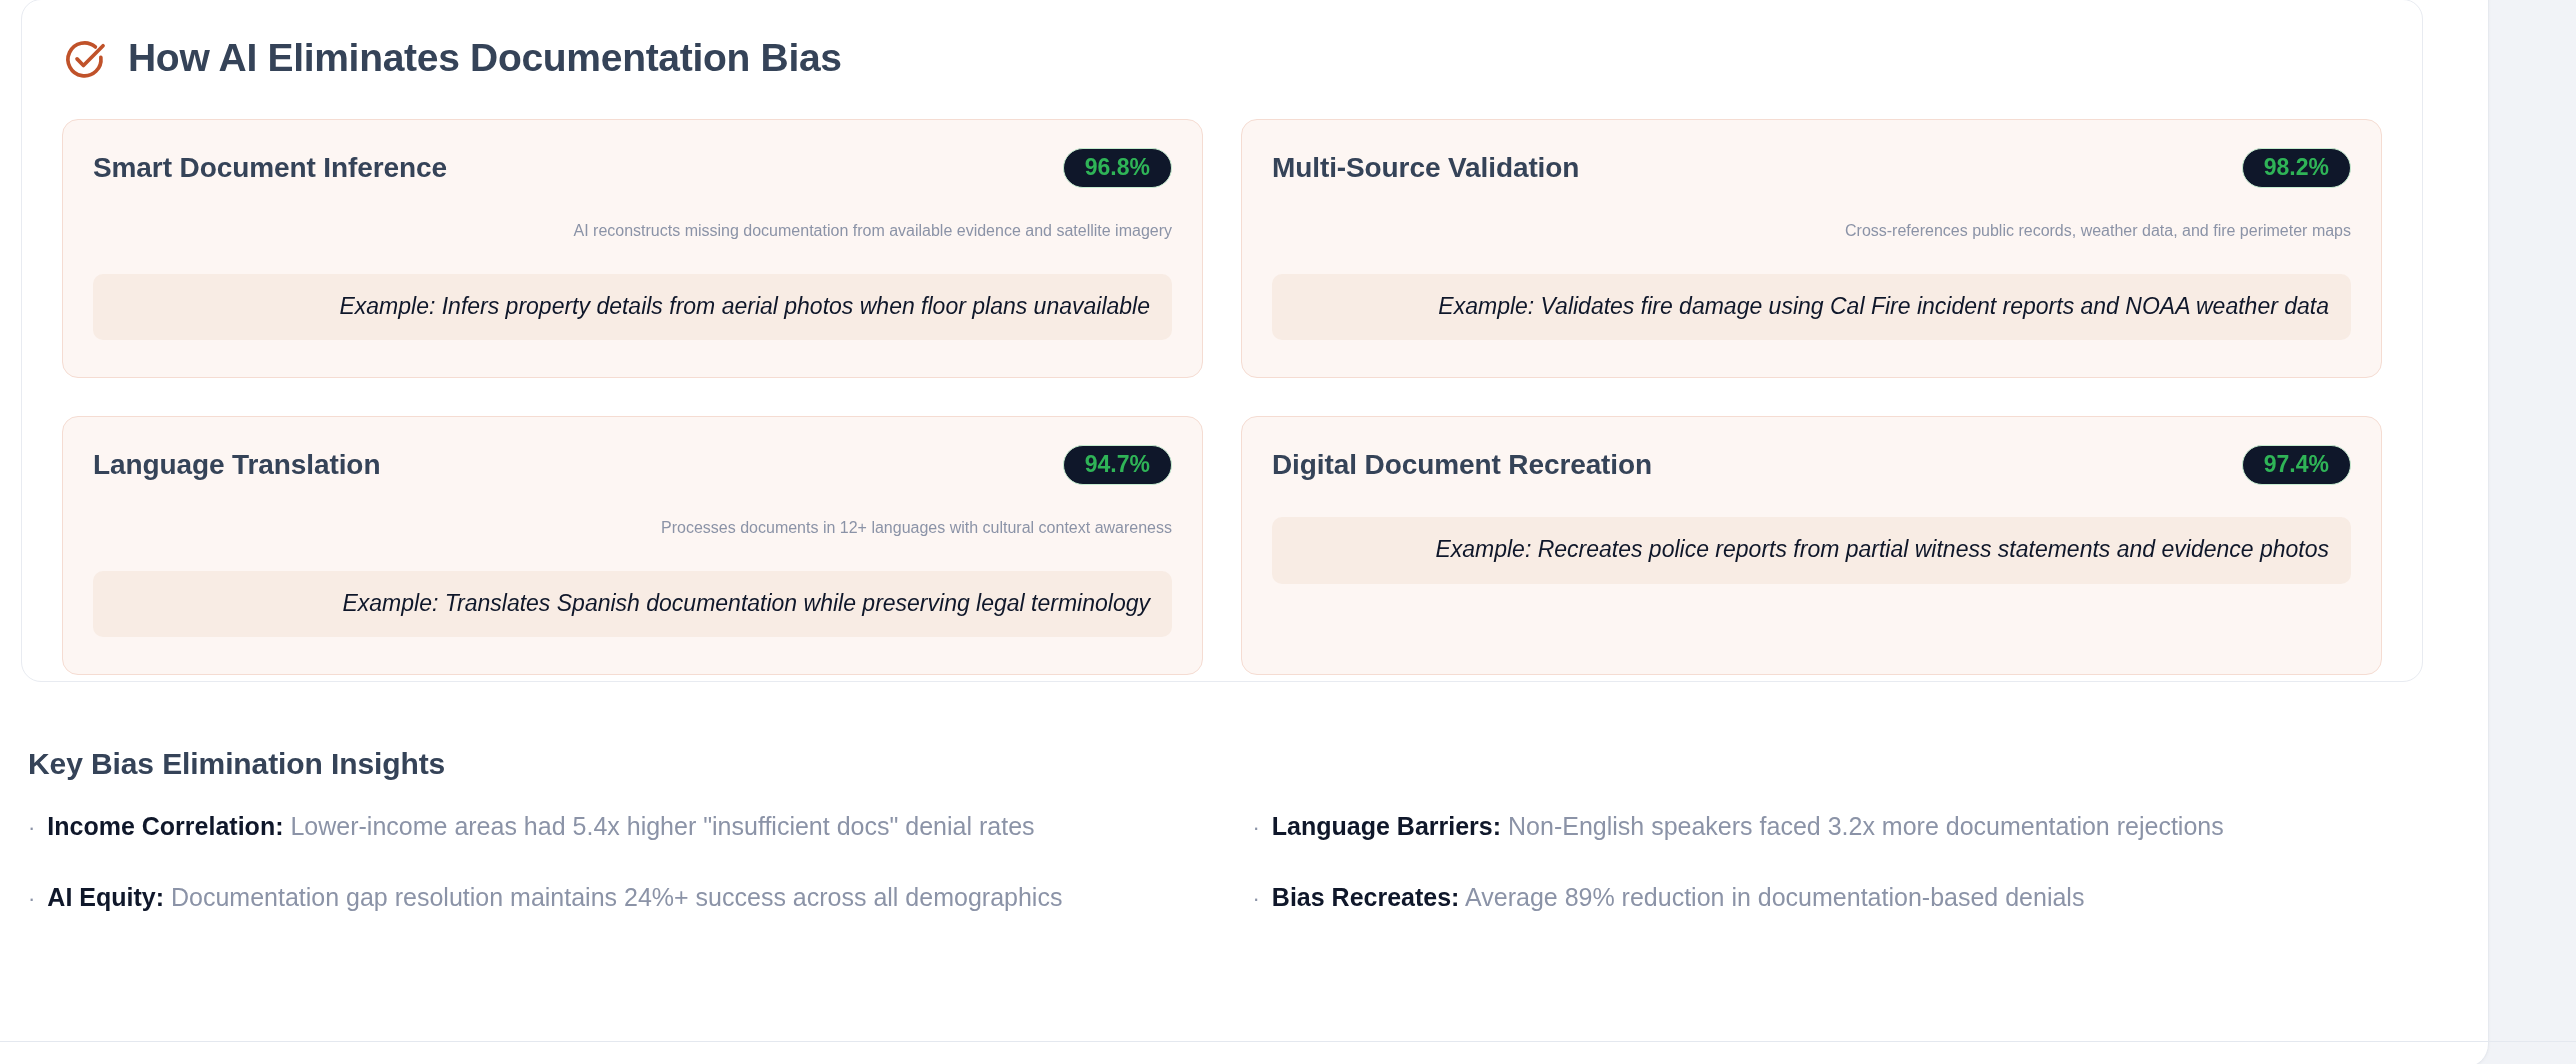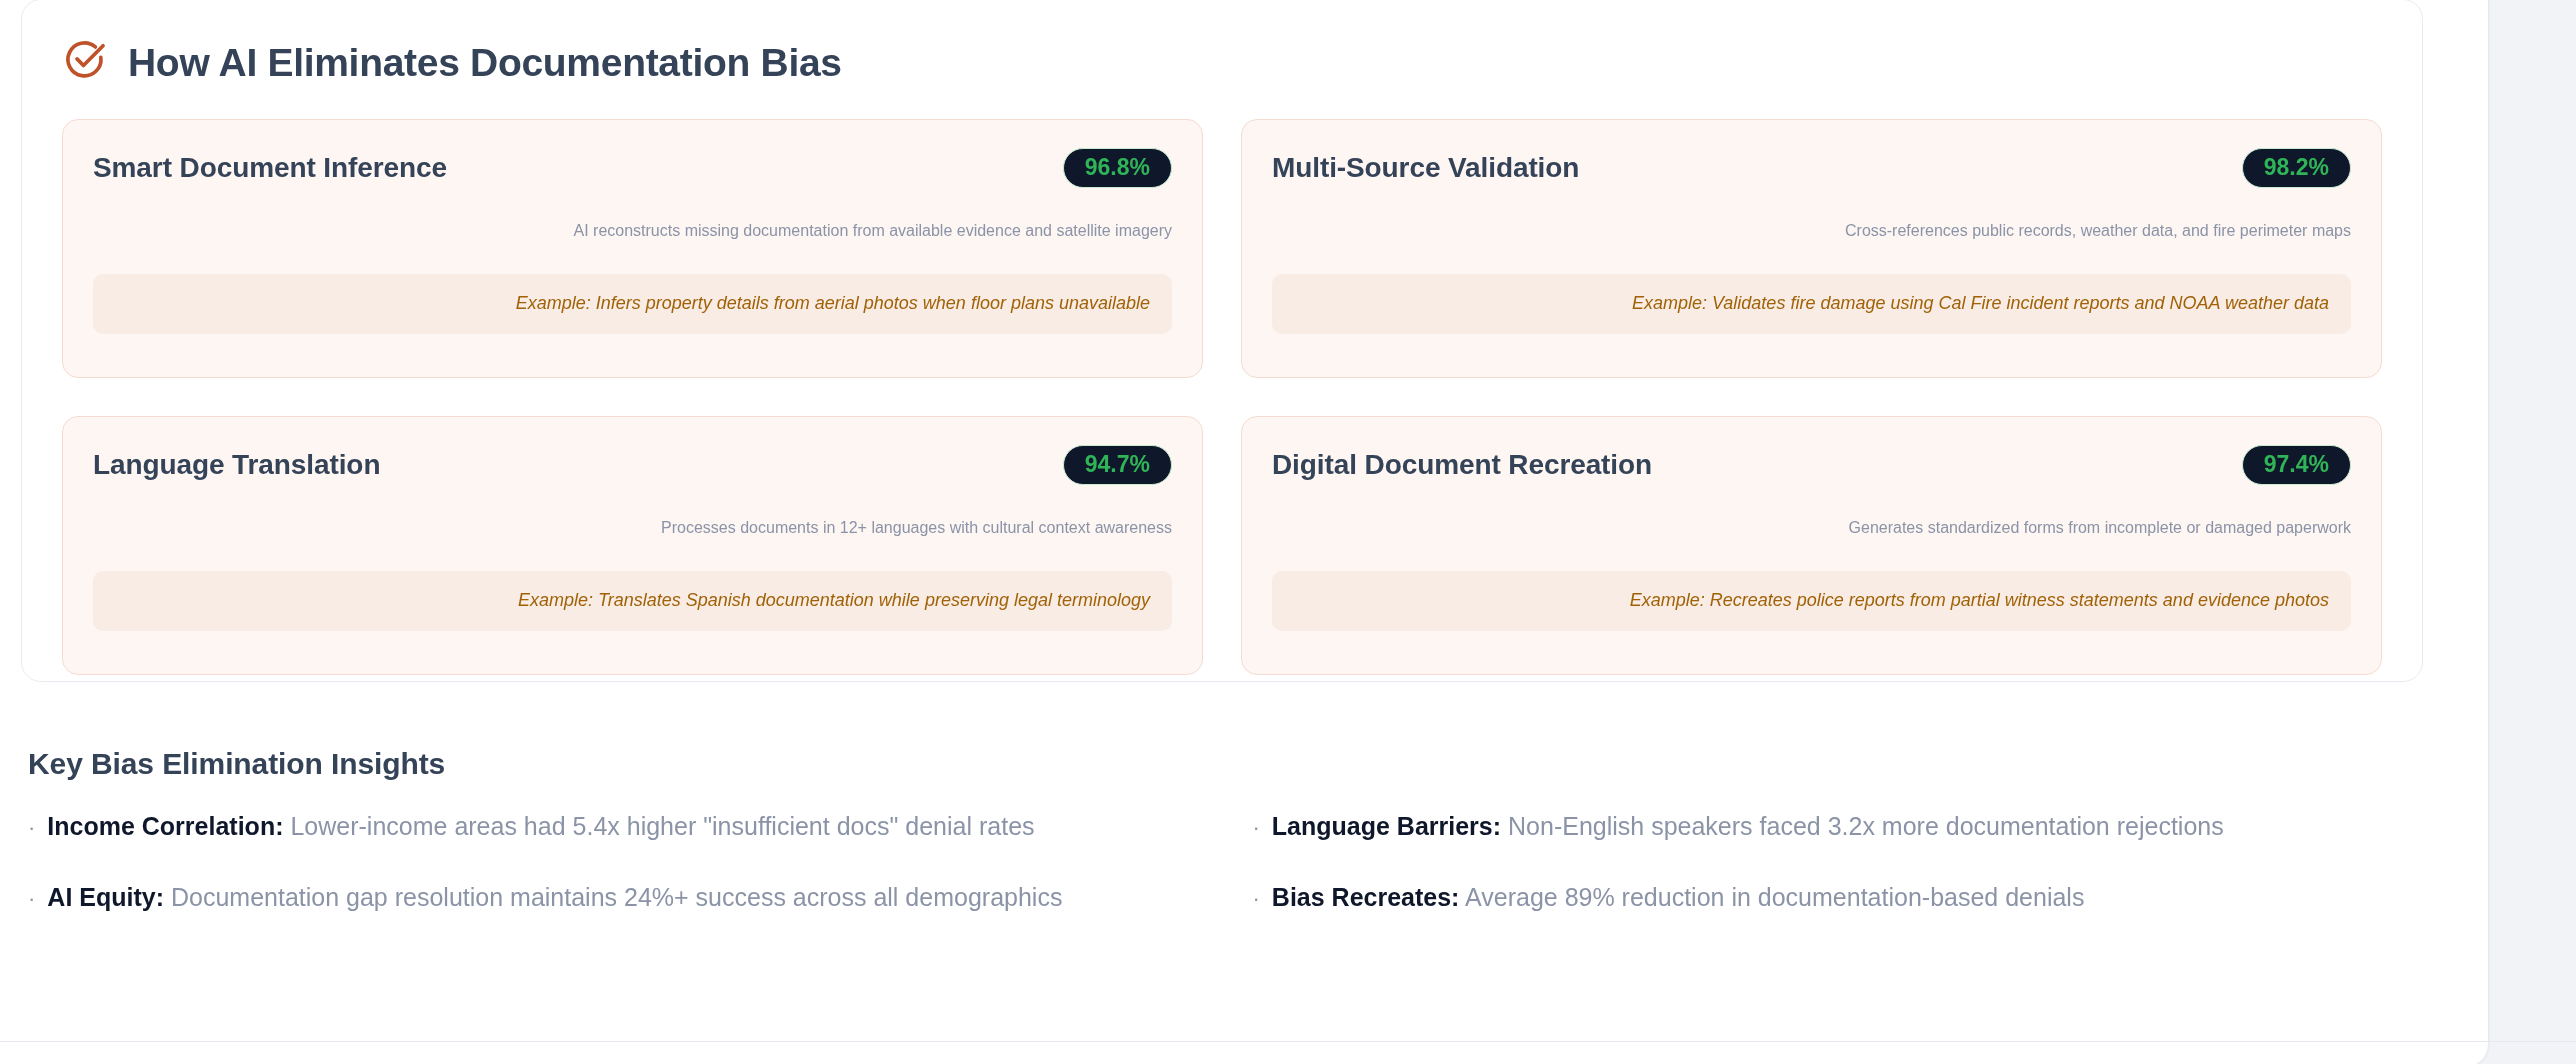--- a/index.html
+++ b/index.html
@@ -37,21 +37,21 @@
     top: 26px;
     width: 2402px;
     height: 683px;
     border: 1px solid #e8ebf1;
     border-radius: 20px;
     background: #ffffff;
   }
 
   .section-header {
     display: flex;
-    align-items: flex-end;
+    align-items: flex-start;
     gap: 22px;
     padding: 38px 0 0 40px;
   }
 
   .check-icon {
     width: 44px;
     height: 44px;
     flex: 0 0 44px;
     display: block;
   }
@@ -115,23 +115,23 @@
   }
 
   .example-box {
     margin-top: 32px;
     background: #f8ece4;
     border-radius: 10px;
     padding: 19px 22px 20px 22px;
   }
 
   .example-text {
-    font-size: 18px;
+    font-size: 23px;
     font-style: italic;
-    color: #a16207;
+    color: #0f172a;
     line-height: 1.2;
   }
 
   
   .insights {
     position: absolute;
     left: 51px;
     top: 774px;
     width: 2394px;
   }
@@ -234,21 +234,20 @@
         <div class="example-box">
           <div class="example-text">Example: Translates Spanish documentation while preserving legal terminology</div>
         </div>
       </div>
 
       <div class="feature-card">
         <div class="card-top">
           <div class="card-title">Digital Document Recreation</div>
           <div class="badge">97.4%</div>
         </div>
-        <div class="card-desc">Generates standardized forms from incomplete or damaged paperwork</div>
         <div class="example-box">
           <div class="example-text">Example: Recreates police reports from partial witness statements and evidence photos</div>
         </div>
       </div>
 
     </div>
   </div>
 
   <div class="insights">
     <div class="insights-title">Key Bias Elimination Insights</div>

